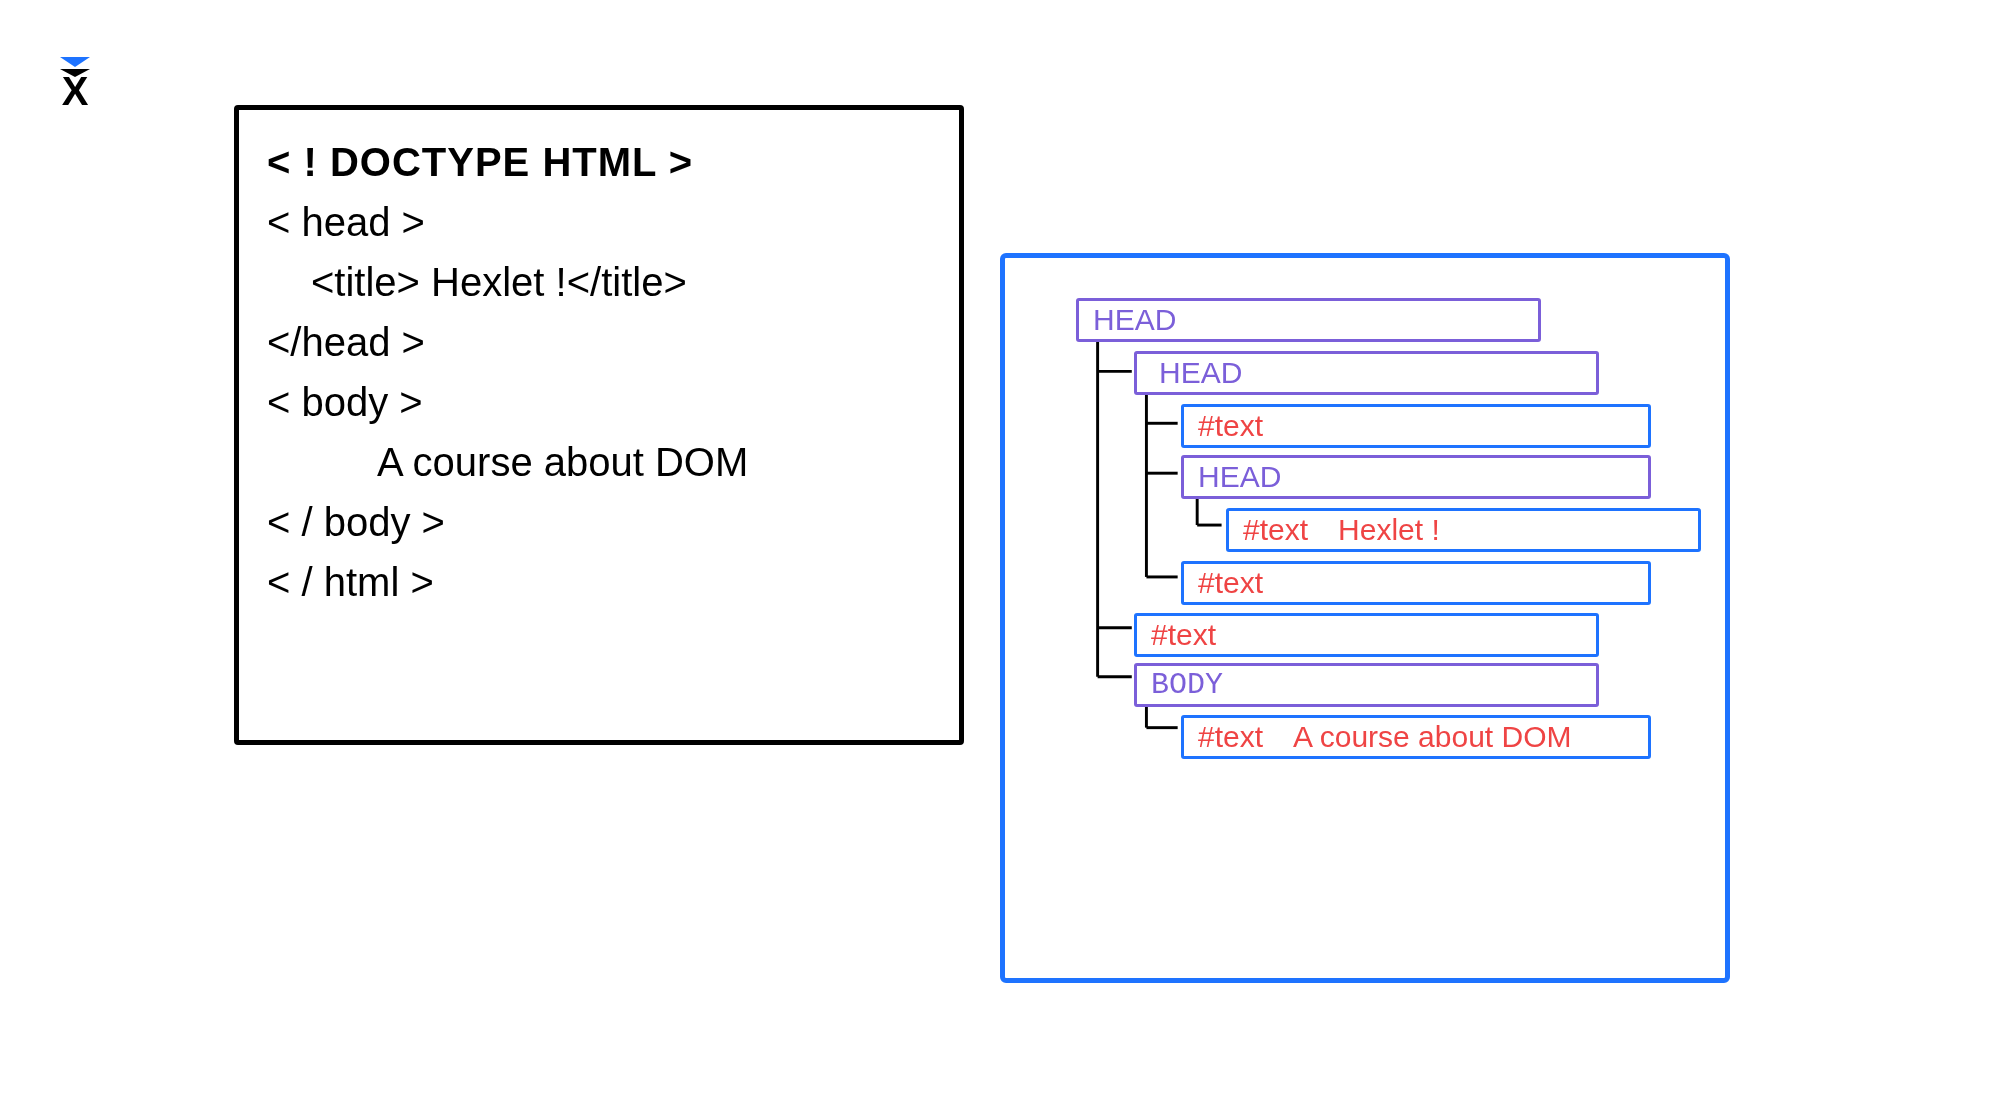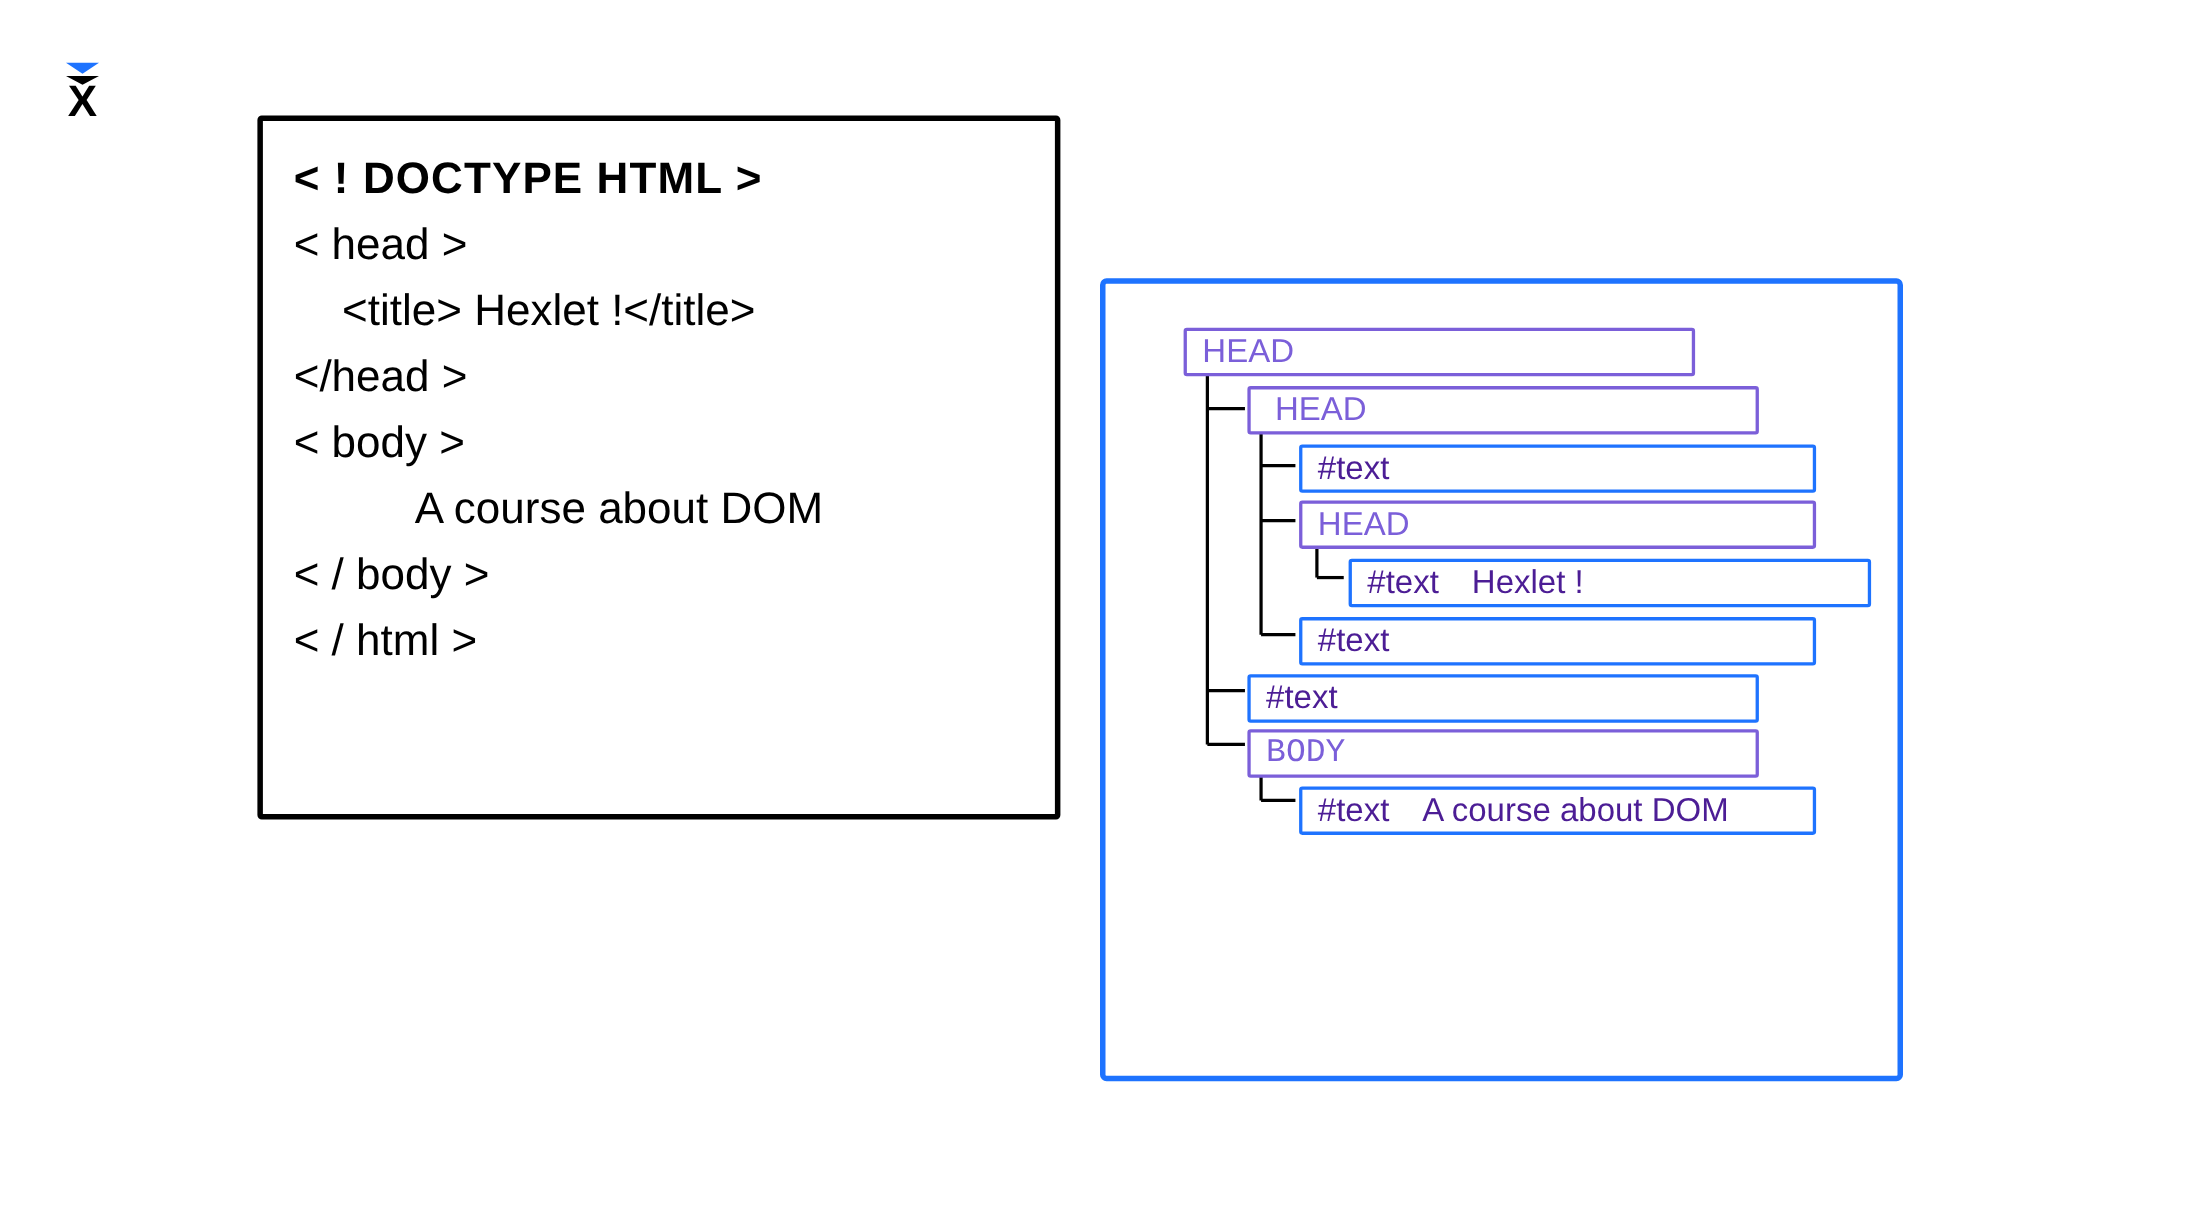--- a/index.html
+++ b/index.html
@@ -52,21 +52,21 @@
     border-radius: 3px;
     display: flex;
     align-items: center;
     gap: 30px;
     padding: 0 14px;
     font-size: 30px;
     background: #fff;
     white-space: nowrap;
   }
   .node.element { border-color: #7b5fd9; color: #7b5fd9; }
-  .node.text    { border-color: #1e73ff; color: #4c1d95; }
+  .node.text    { border-color: #1e73ff; color: #ef4444; }
   .node-label { }
   .node-content { }
 
   
   .connectors {
     position: absolute;
     left: 0; top: 0;
     width: 100%; height: 100%;
     pointer-events: none;
   }

